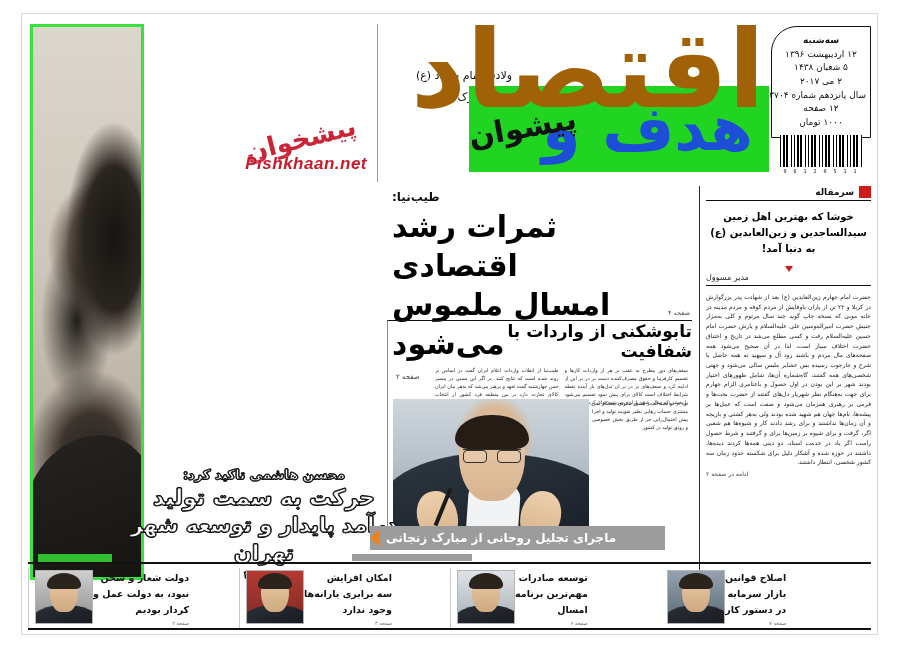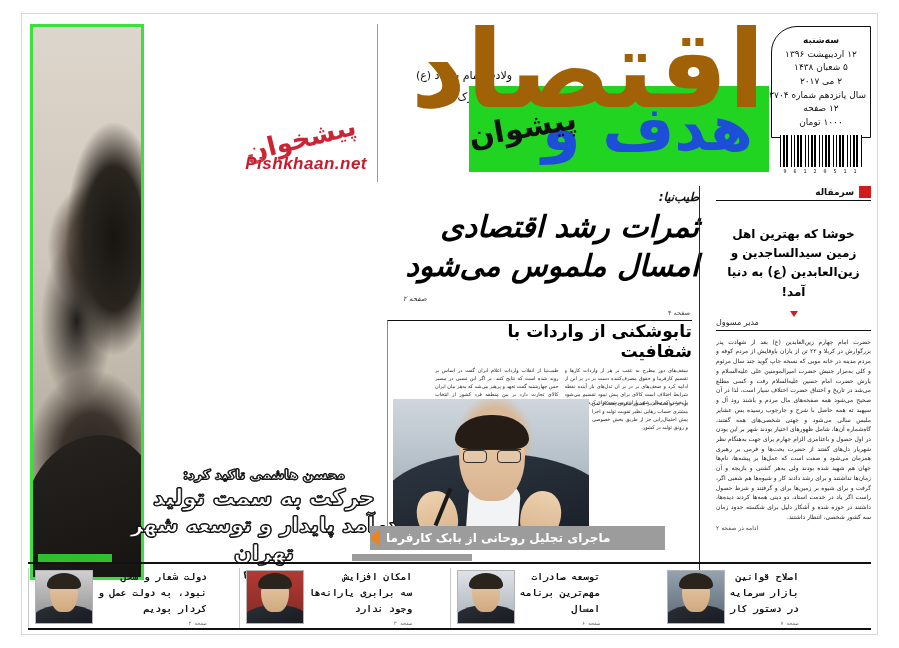--- a/index.html
+++ b/index.html
@@ -189,25 +189,24 @@
     font-family: "DejaVu Sans Mono", monospace;
     font-size: 5px;
     letter-spacing: 2px;
     color: #111;
     margin-top: 1px;
   }
 
   
   .lead {
     position: absolute;
-    right: 178px;
+    right: 185px;
     top: 176px;
     width: 300px;
-    text-align: right;
-    font-style: italic;
+    text-align: left;
   }
   .lead .kicker {
     font-size: 12px;
     color: #111;
     margin-bottom: 3px;
     font-weight: bold;
   }
   .lead .title {
     font-size: 30px;
     font-weight: bold;
@@ -225,36 +224,36 @@
 
   
   .editorial {
     position: absolute;
     right: 6px;
     top: 172px;
     width: 172px;
     height: 390px;
     border-left: 1px solid #2b2b2b;
     box-sizing: border-box;
-    padding-left: 16px;
+    padding-left: 6px;
   }
   .ed-head {
     display: flex;
     align-items: center;
     gap: 5px;
     border-bottom: 1.4px solid #111;
     padding-bottom: 2px;
   }
   .ed-head .sq {
     width: 12px; height: 12px; background: #d21b1b;
   }
   .ed-head .lbl { font-size: 9px; font-weight: bold; color: #111; }
   .ed-title {
-    margin-top: 24px;
-    font-size: 12px;
+    margin-top: 8px;
+    font-size: 10px;
     font-weight: bold;
     line-height: 1.6;
     color: #000;
     text-align: center;
   }
   .ed-byline {
     margin-top: 9px;
     border-bottom: 1px solid #111;
     padding-bottom: 3px;
     font-size: 8px;
@@ -488,25 +487,23 @@
     width: 843px;
     height: 60px;
     display: flex;
     flex-direction: row-reverse;
   }
   .teaser {
     flex: 1;
     display: flex;
     flex-direction: row-reverse;
     align-items: flex-start;
-    gap: 5px;
     padding: 2px 6px 0;
     border-left: 1px solid #c9c9c9;
     box-sizing: border-box;
-    font-family: Liberation Mono, monospace;
   }
   .teaser:last-child { border-left: none; }
   .teaser .thumb {
     width: 56px; height: 52px;
     border: 1px solid #b4b4b4;
     flex: 0 0 auto;
     position: relative;
     overflow: hidden;
     background: linear-gradient(#cdd3d8, #9aa4ad);
   }
@@ -658,21 +655,21 @@
     </div>
 
     <div class="outline-head">
       <div class="oh-kicker">محسن هاشمی تاکید کرد:</div>
       <div class="oh-t1">حرکت به سمت تولید</div>
       <div class="oh-t2">درآمد پایدار و توسعه شهر تهران</div>
       <div class="oh-page">صفحه ۱۵</div>
     </div>
 
     <div class="banner">
-      <span class="btxt">ماجرای تجلیل روحانی از بابک کارفرما</span>
+      <span class="btxt">ماجرای تجلیل روحانی از مبارک زنجانی</span>
       <span class="arrow"></span>
     </div>
 
     <div class="green-chip"></div>
     <div class="grey-chip"></div>
 
     <div class="teaser-rule"></div>
     <div class="teasers">
 
       <div class="teaser t1">

